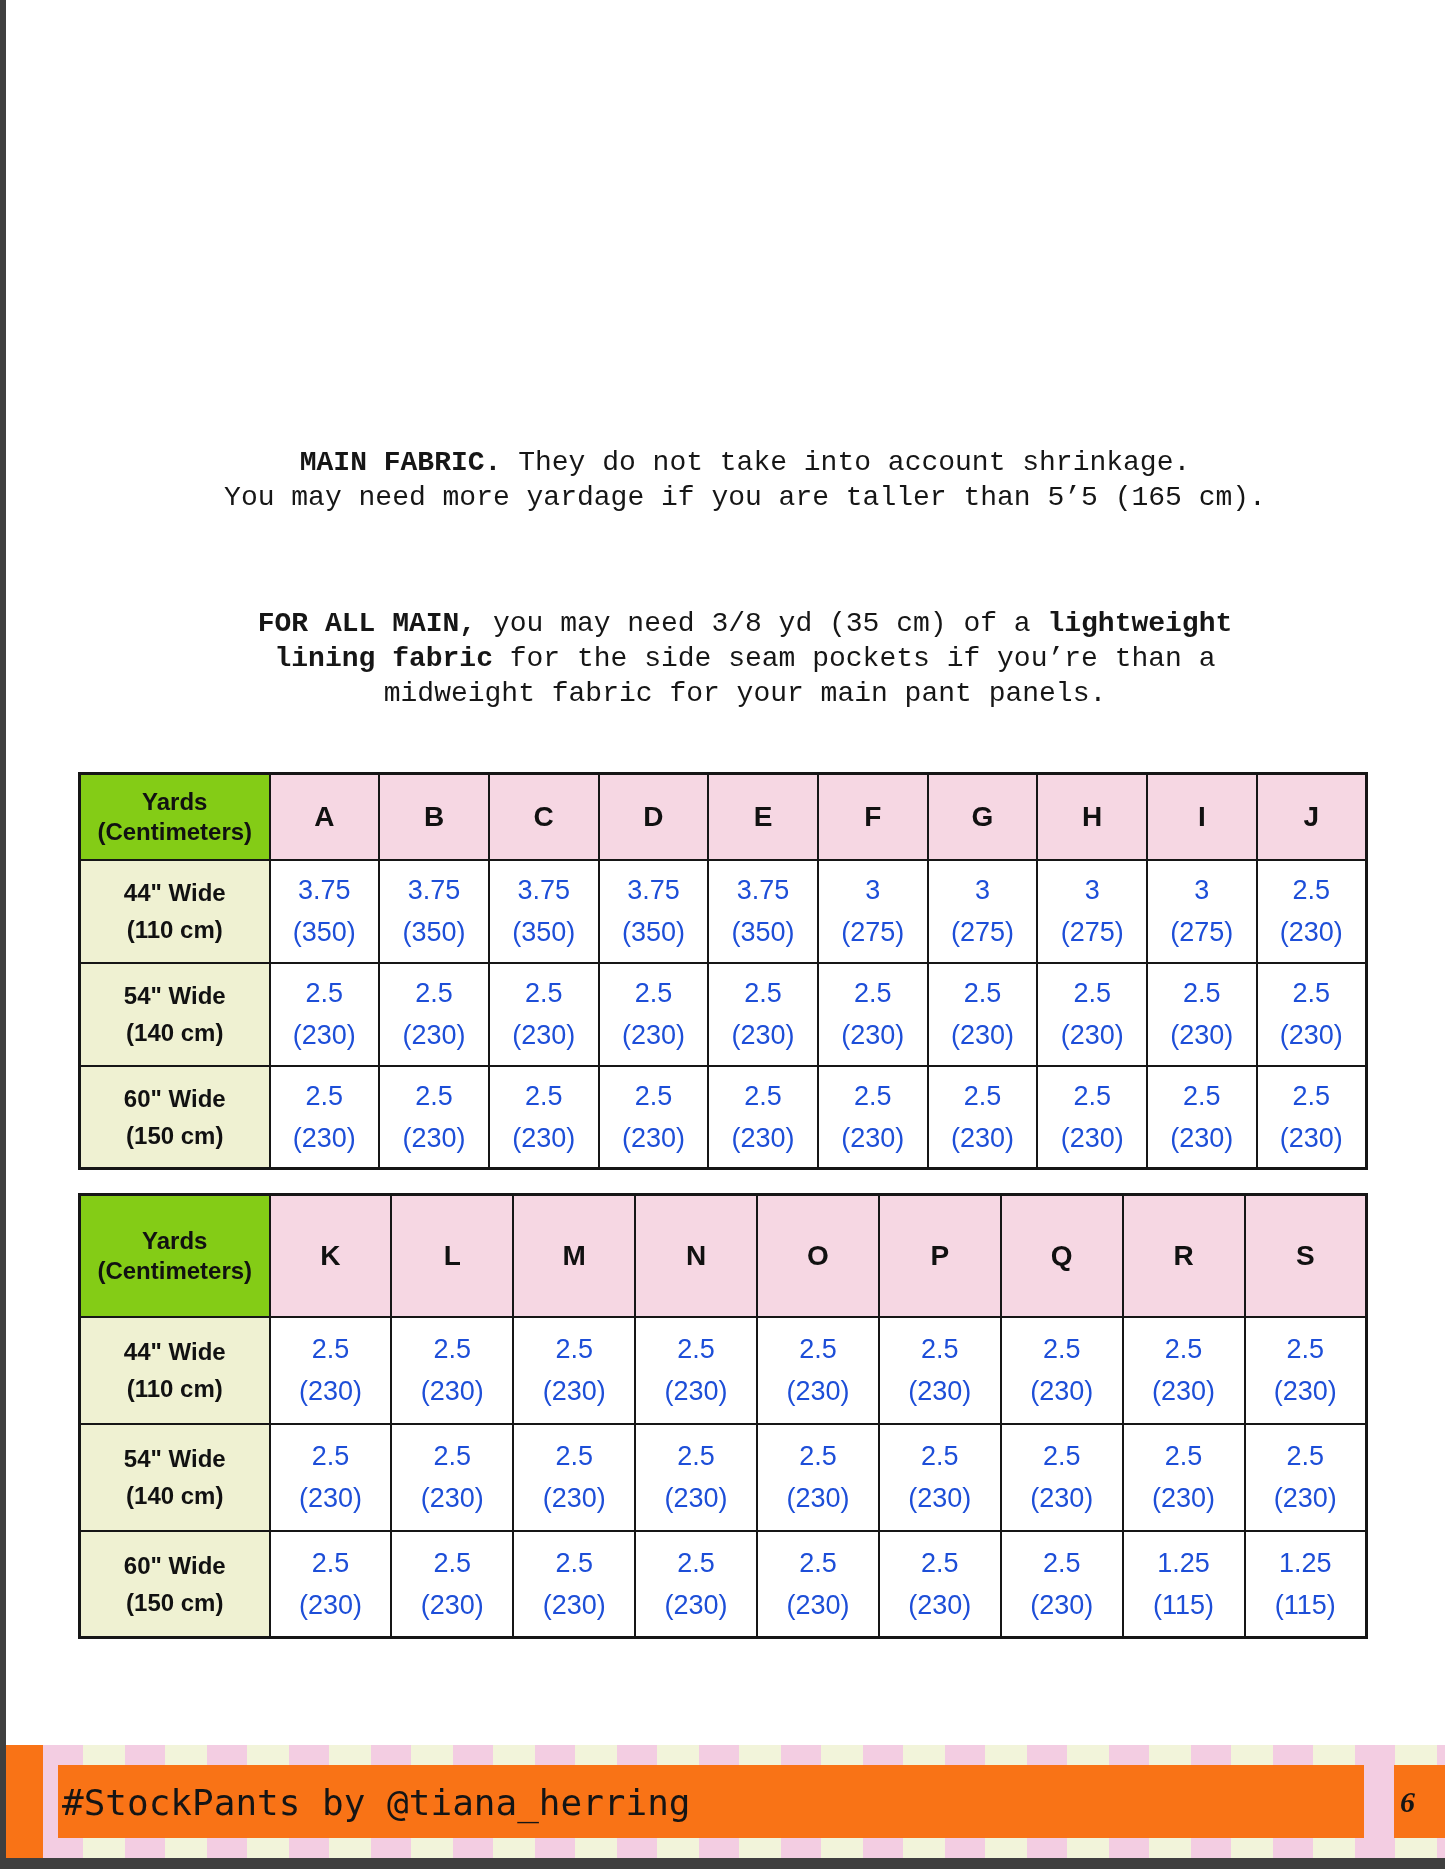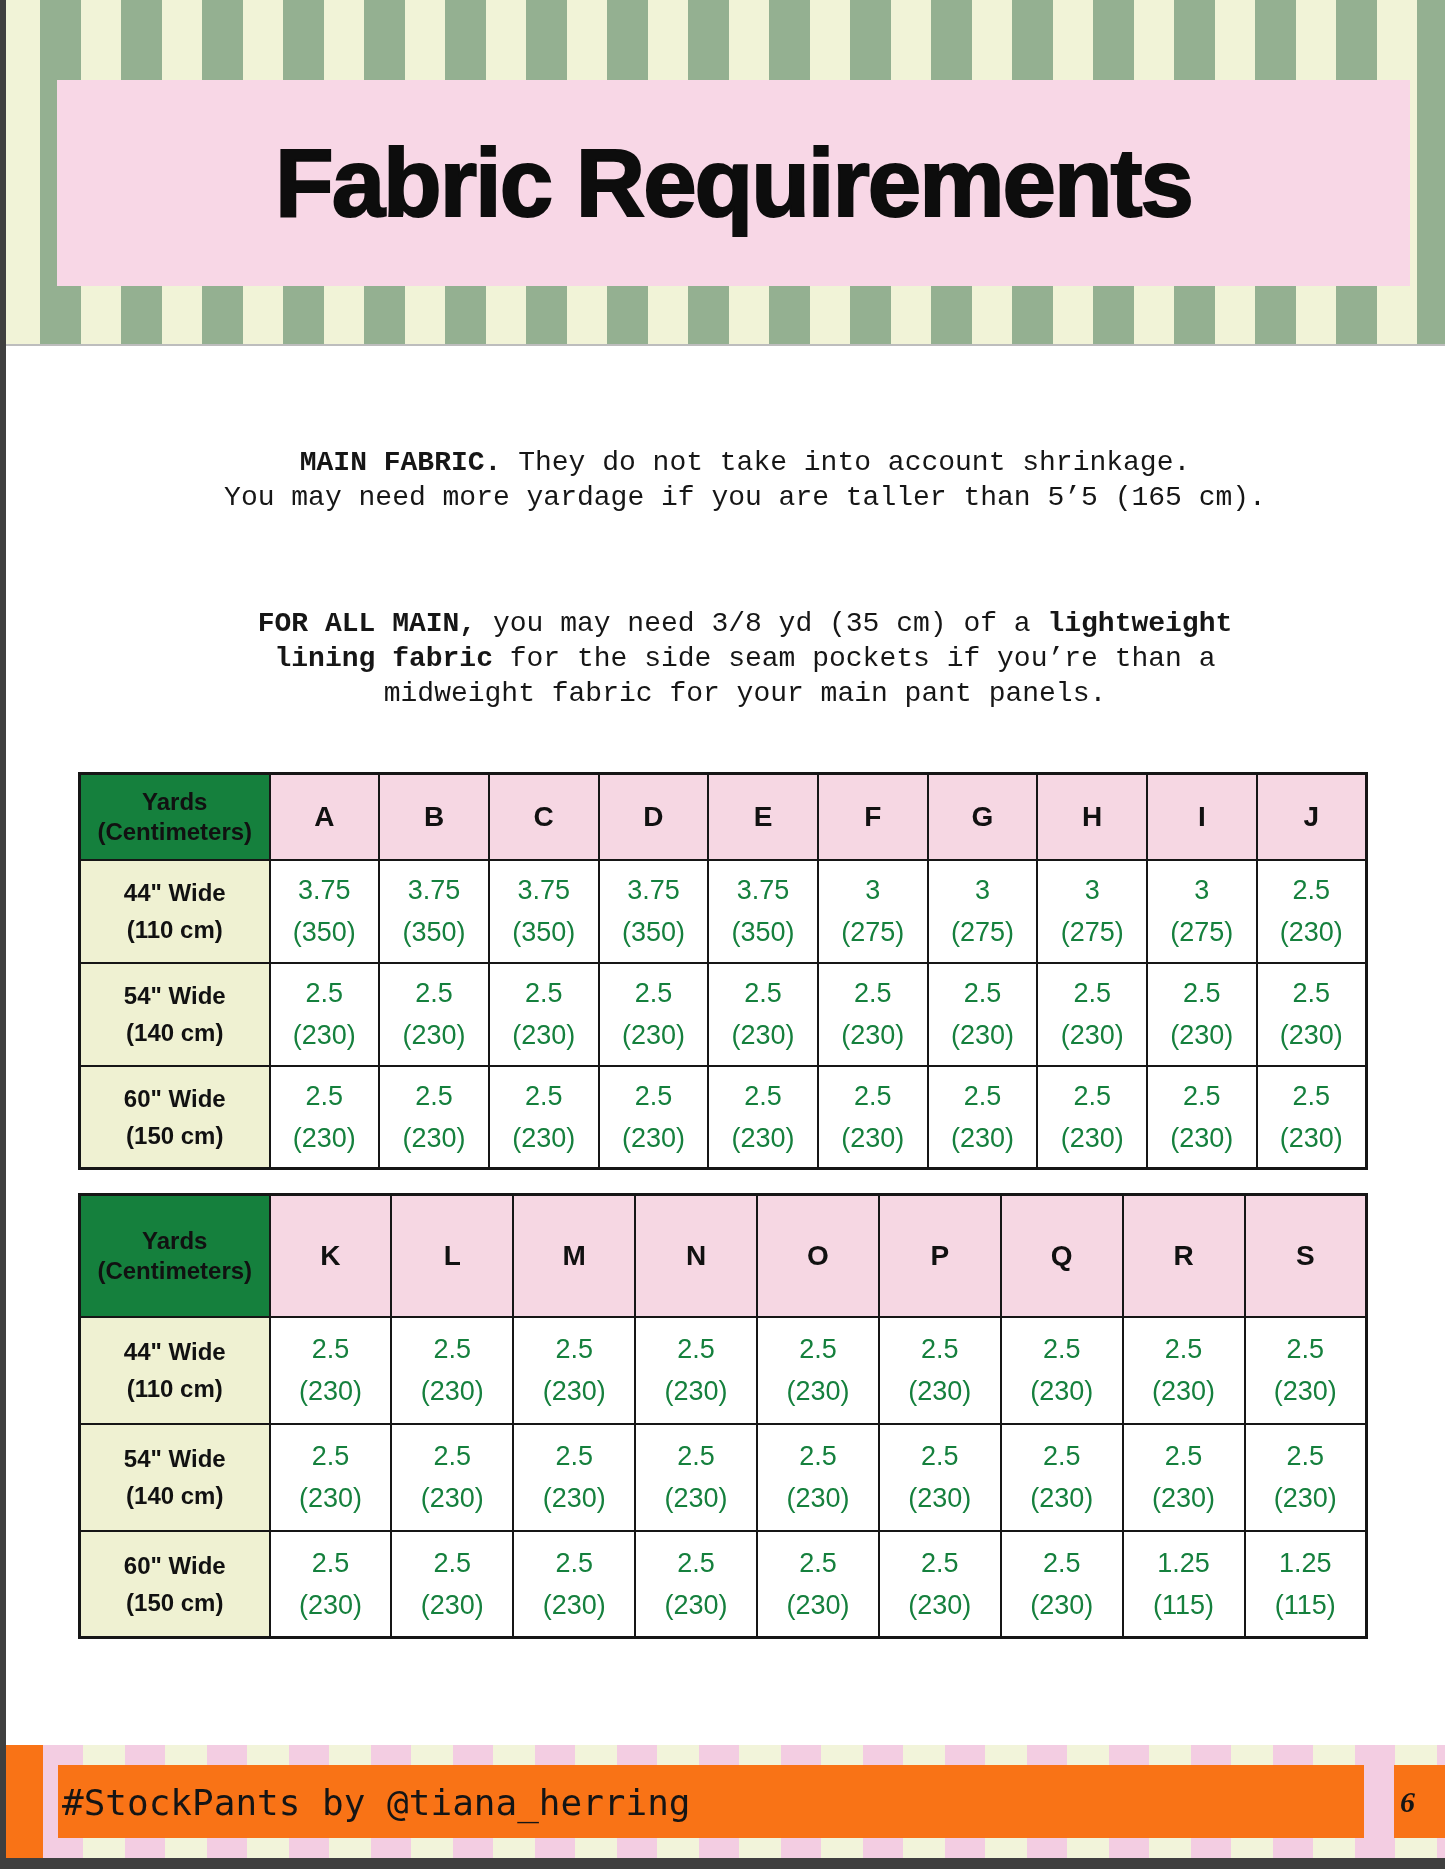--- a/index.html
+++ b/index.html
@@ -45,30 +45,30 @@
   #table1 { top:772px; }
   #table2 { top:1193px; }
   table.fabric th, table.fabric td {
     border:2px solid #161616; padding:0; text-align:center; vertical-align:middle;
   }
   #table1 tr.header-row { height:86px; }
   #table1 tr.body-row   { height:103px; }
   #table2 tr.header-row { height:122px; }
   #table2 tr.body-row   { height:107px; }
   th.corner {
-    background:#15803d; font-weight:bold; font-size:24px; line-height:30px; color:#111;
+    background:#84cc16; font-weight:bold; font-size:24px; line-height:30px; color:#111;
   }
   th.size-col {
     background:#f6d7e3; font-weight:bold; font-size:28px; color:#111;
   }
   th.row-label {
     background:#eff1d2; font-weight:bold; font-size:24px; line-height:37px; color:#111;
   }
   td.val {
-    background:#ffffff; font-size:27px; line-height:42px; color:#15803d;
+    background:#ffffff; font-size:27px; line-height:42px; color:#1d4ed8;
   }
 
   
   .footer-band {
     position:absolute; left:0; top:1745px; width:1445px; height:113px;
     background:#f97316;
   }
   .dash-row {
     position:absolute; left:43px; right:0; height:20px;
     background:repeating-linear-gradient(90deg,
@@ -98,25 +98,20 @@
   .bottom-edge {
     position:absolute; left:0; bottom:0; width:100%; height:11px;
     background:#3f3f3f;
   }
 </style>
 </head>
 <body>
 
 <div class="page">
 
-  <div class="header-band">
-    <div class="title-box">
-      <h1 class="page-title">Fabric Requirements</h1>
-    </div>
-  </div>
 
   <p class="mono-par intro"><br><b>MAIN FABRIC.</b><span> They do not take into account shrinkage.</span><br><span>You may need more yardage if you are taller than 5’5 (165 cm).</span></p>
 
   <p class="mono-par note"><b>FOR ALL MAIN,</b><span> you may need 3/8 yd (35 cm) of a </span><b>lightweight</b><br><b>lining fabric</b><span> for the side seam pockets if you’re than a</span><br><span>midweight fabric for your main pant panels.</span></p>
 
   <table class="fabric" id="table1">
     <colgroup>
         <col style="width:190px">
       </colgroup>
     <tbody>

